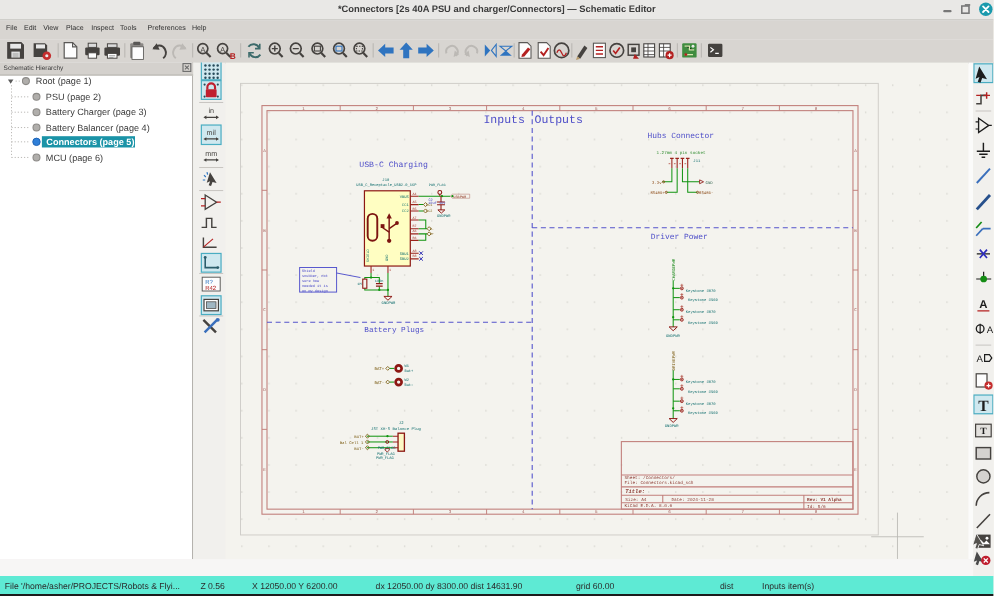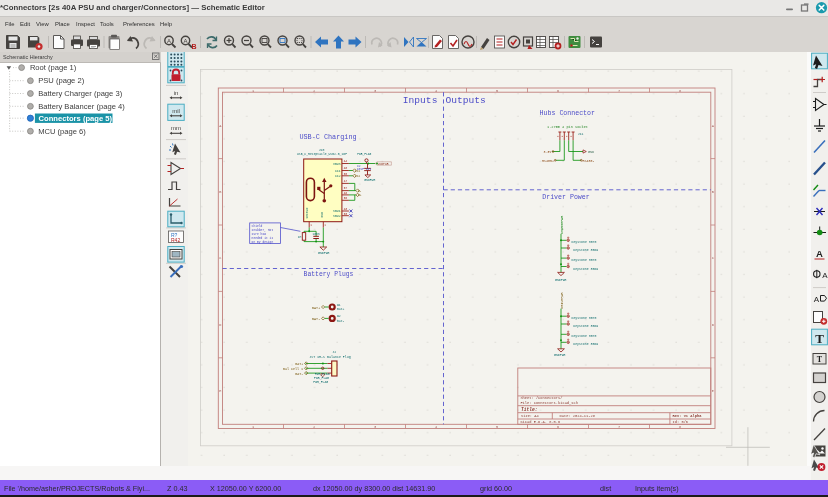--- a/index.html
+++ b/index.html
@@ -1,30 +1,30 @@
 <!DOCTYPE html>
 <html><head>
 <meta charset="utf-8">
 <style>
 html,body{margin:0;padding:0;}
 body{width:828px;height:497px;position:relative;overflow:hidden;background:#f4f3ee;font-family:"Liberation Sans",sans-serif;}
 .abs{position:absolute;}
 #titlebar{left:0;top:0;width:828px;height:16px;background:#e9e8e6;border-bottom:1px solid #c9c7c4;}
-#titletext{left:0;top:3px;width:828px;font-size:7.8px;font-weight:bold;color:#3a3a3a;}
+#titletext{left:0;top:3px;width:828px;text-align:center;font-size:7.8px;font-weight:bold;color:#3a3a3a;}
 #menubar{left:0;top:17px;width:828px;height:16px;background:#d8d5d1;}
 .mi{position:absolute;top:20.5px;font-size:5.9px;color:#2e2e2e;}
 #toolbar{left:0;top:33px;width:828px;height:19px;background:#d8d5d1;border-bottom:1px solid #bcb9b5;}
 #lpanel{left:0;top:52px;width:160px;height:414px;background:#ffffff;border-right:1px solid #b5b2ae;}
 #lphead{left:0;top:0;width:160px;height:10px;background:#d4d1cd;border-bottom:1px solid #bcb9b5;font-size:5.4px;color:#3a3a3a;padding-left:3px;line-height:11px;}
 #ltools{left:161px;top:52px;width:27px;height:414px;background:#f1f0ed;}
 #canvas{left:188px;top:52px;width:619px;height:414px;background:#f4f3ee;}
 #vscroll{left:807px;top:52px;width:4px;height:414px;background:#fbfbfa;}
 #rtools{left:811px;top:52px;width:17px;height:428px;background:#f1f0ed;}
 #hscroll{left:0;top:466px;width:811px;height:14px;background:#f7f6f5;}
-#statusbar{left:0;top:480px;width:828px;height:15px;background:#8b5cf6;font-size:7.2px;color:#2b2b2b;}
+#statusbar{left:0;top:480px;width:828px;height:15px;background:#5eead4;font-size:7.2px;color:#2b2b2b;}
 .st{position:absolute;top:4px;white-space:pre;}
 #bottomline{left:0;top:495px;width:828px;height:2px;background:#1b1b1b;}
 svg{display:block;}
 </style>
 </head>
 <body>
 <div class="abs" id="titlebar"></div>
 <div class="abs" id="titletext">*Connectors [2s 40A PSU and charger/Connectors] — Schematic Editor</div>
 
 <svg class="abs" style="left:780px;top:0;width:48px;height:16px">
@@ -700,20 +700,20 @@
 <g>
       <path d="M814 459.5 l5.5 9 l-3.3 -0.9 l-1.2 3.5 l-2 -0.8 l1.2 -3.3 l-2.7 1.2 z" fill="#4a4a4a"></path>
       <circle cx="821.5" cy="467" r="3.9" fill="#c01f2f"></circle>
       <path d="M819.8 465.3 l3.4 3.4 M823.2 465.3 l-3.4 3.4" stroke="#fff" stroke-width="1.1"></path>
     </g>
 <path d="M813.5 444.5 l6.3 10.3 l-3.8 -1 l-1.4 3.9 l-2.2 -0.9 l1.3 -3.8 l-3.1 1.4 z" fill="#55534f" stroke="#fdfdfd" stroke-width="0.7"></path>
 </svg>
 <div class="abs" id="hscroll"></div>
 <div class="abs" id="statusbar">
 <span class="st" style="left:4px">File '/home/asher/PROJECTS/Robots &amp; Flyi...</span>
-<span class="st" style="left:167px">Z 0.43</span>
+<span class="st" style="left:167px">Z 0.56</span>
 <span class="st" style="left:210px">X 12050.00 Y 6200.00</span>
 <span class="st" style="left:313px">dx 12050.00 dy 8300.00 dist 14631.90</span>
 <span class="st" style="left:480px">grid 60.00</span>
 <span class="st" style="left:600px">dist</span>
 <span class="st" style="left:635px">Inputs item(s)</span>
 </div>
 <div class="abs" id="bottomline"></div>
 
 </body></html>

